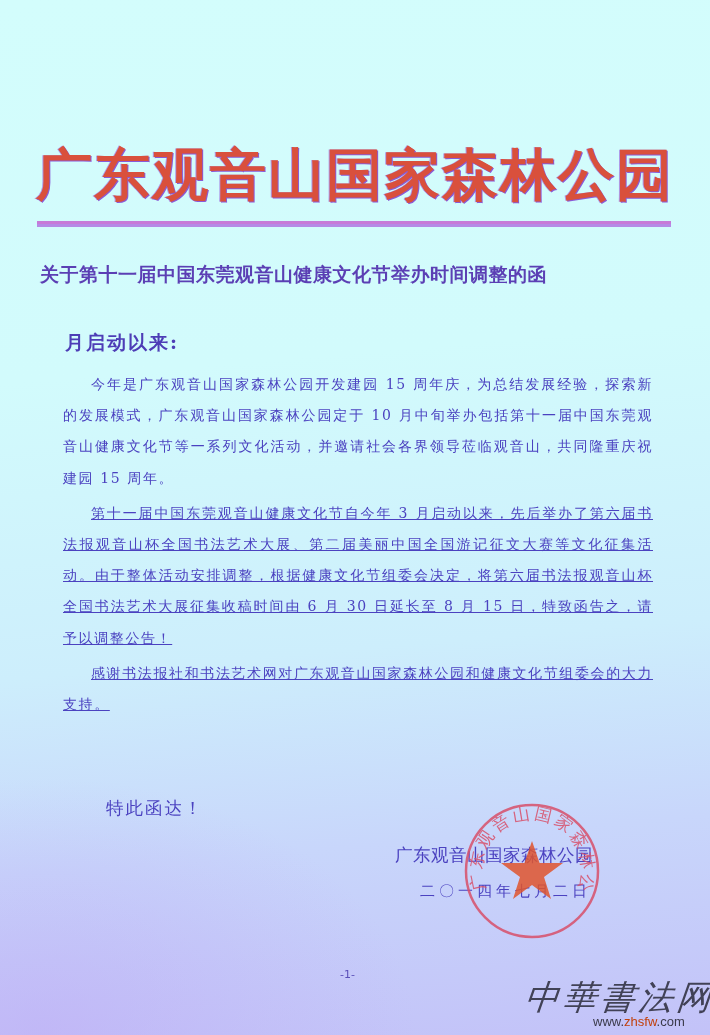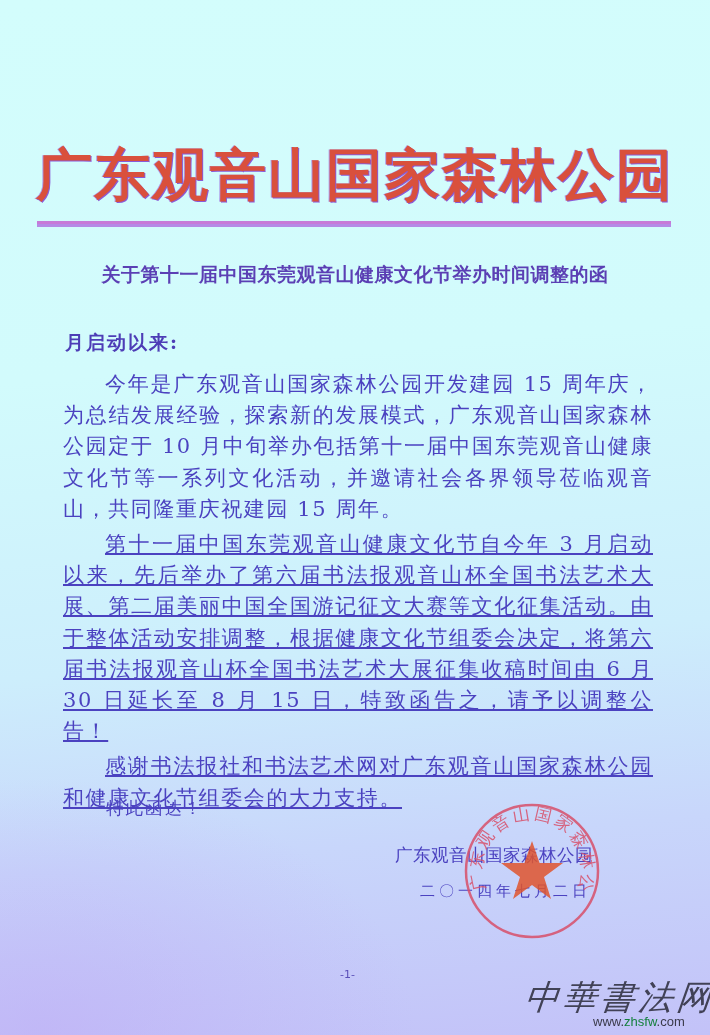--- a/index.html
+++ b/index.html
@@ -43,21 +43,20 @@
       width: 634px;
       height: 3px;
       background: #c77ad8;
       box-shadow: 0 3px 0 #b58ae6;
     }
     .subject {
       position: absolute;
       left: 40px;
       top: 262px;
       width: 630px;
-      text-align: center;
       font-family: "DejaVu Sans", "Liberation Sans", sans-serif;
       font-size: 19px;
       font-weight: bold;
       color: #5b3fb4;
       letter-spacing: 0.5px;
       white-space: nowrap;
     }
     .salutation {
       position: absolute;
       left: 65px;
@@ -66,21 +65,21 @@
       font-weight: bold;
       color: #4d3db6;
       letter-spacing: 2px;
     }
     .body-text {
       position: absolute;
       left: 63px;
       top: 369px;
       width: 590px;
       color: #4b42c0;
-      font-size: 21px;
+      font-size: 14px;
       line-height: 31.2px;
       letter-spacing: 1.6px;
     }
     .para {
       text-indent: 2em;
       margin: 0 0 0 0;
       text-align: justify;
       text-align-last: left;
     }
     .para + .para { margin-top: 4px; text-decoration: underline; }
@@ -151,21 +150,21 @@
     }
     .watermark-url {
       position: absolute;
       left: 68px;
       top: 39px;
       font-family: "Liberation Sans", "DejaVu Sans", sans-serif;
       font-size: 13px;
       color: #3a3a4a;
       white-space: nowrap;
     }
-    .watermark-url .accent { color: #15803d; }
+    .watermark-url .accent { color: #c2410c; }
   </style>
 </head>
 <body>
 
 <div class="bg-tint"></div>
 
 <div class="letterhead">广东观音山国家森林公园</div>
 <div class="letterhead-rule"></div>
 
 <div class="subject">关于第十一届中国东莞观音山健康文化节举办时间调整的函</div>

